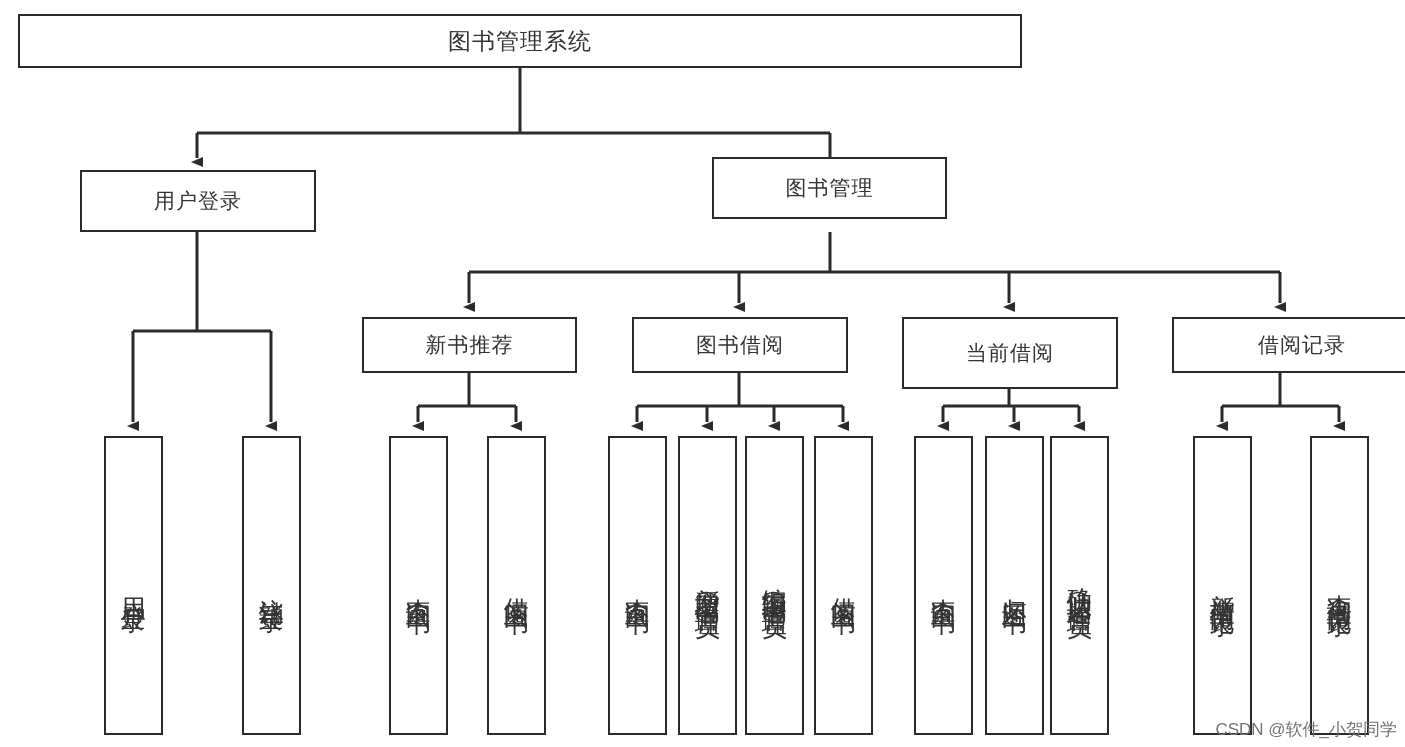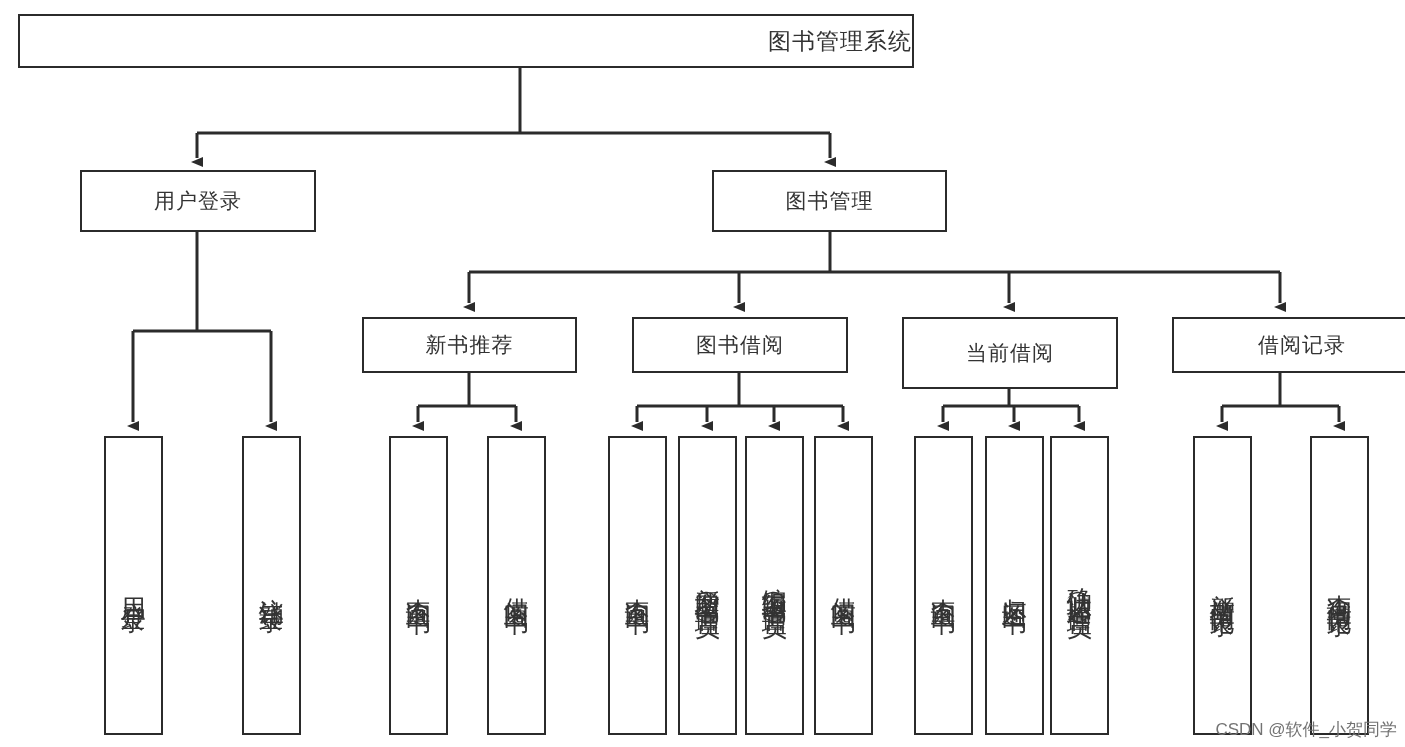--- a/index.html
+++ b/index.html
@@ -74,28 +74,28 @@
       <path d="M1014,406 L1014,422" marker-end="url(#arrow)"></path>
       <path d="M1079,406 L1079,422" marker-end="url(#arrow)"></path>
 
       <path d="M1280,373 L1280,406"></path>
       <path d="M1222,406 L1339,406"></path>
       <path d="M1222,406 L1222,422" marker-end="url(#arrow)"></path>
       <path d="M1339,406 L1339,422" marker-end="url(#arrow)"></path>
     </g>
   </svg>
 
-  <div class="node root" style="left:18px;top:14px;width:896px;height:54px;justify-content:flex-end;">
+  <div class="node root" style="left:18px;top:14px;width:1004px;height:54px;">
     <span class="lbl">图书管理系统</span>
   </div>
 
   <div class="node lvl2" style="left:80px;top:170px;width:236px;height:62px;">
     <span class="lbl">用户登录</span>
   </div>
-  <div class="node lvl2" style="left:712px;top:170px;width:235px;height:62px;">
+  <div class="node lvl2" style="left:712px;top:157px;width:235px;height:62px;">
     <span class="lbl">图书管理</span>
   </div>
 
   <div class="node lvl3" style="left:362px;top:317px;width:215px;height:56px;">
     <span class="lbl">新书推荐</span>
   </div>
   <div class="node lvl3" style="left:632px;top:317px;width:216px;height:56px;">
     <span class="lbl">图书借阅</span>
   </div>
   <div class="node lvl3" style="left:902px;top:317px;width:216px;height:72px;">

